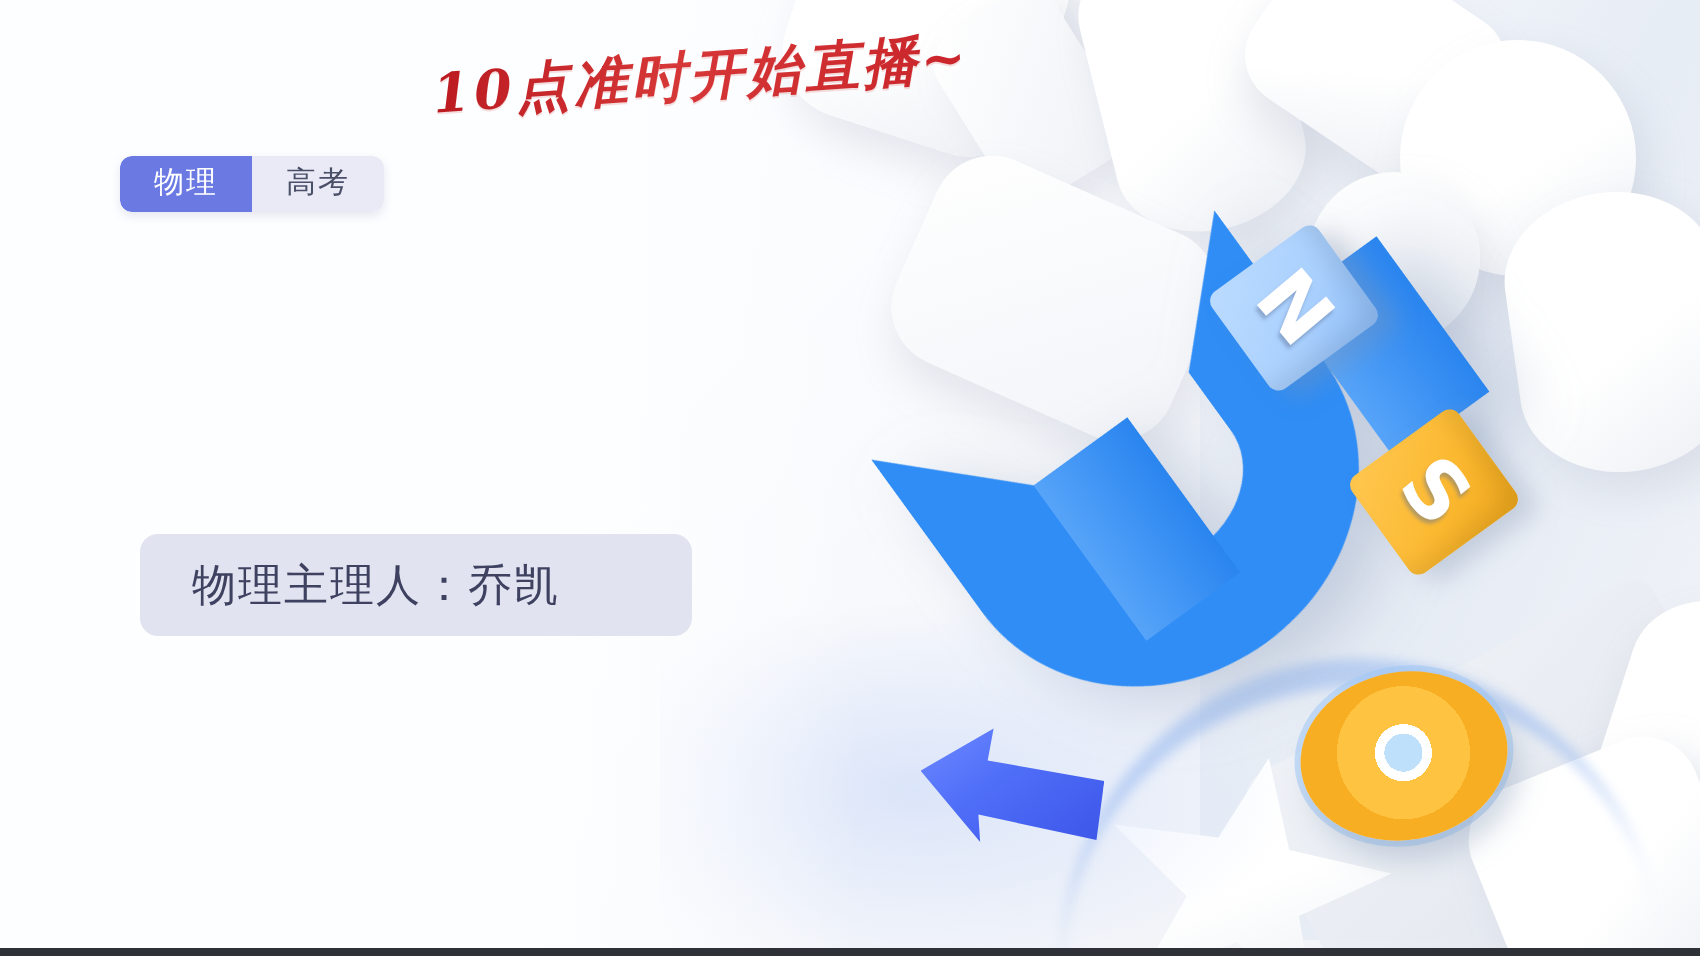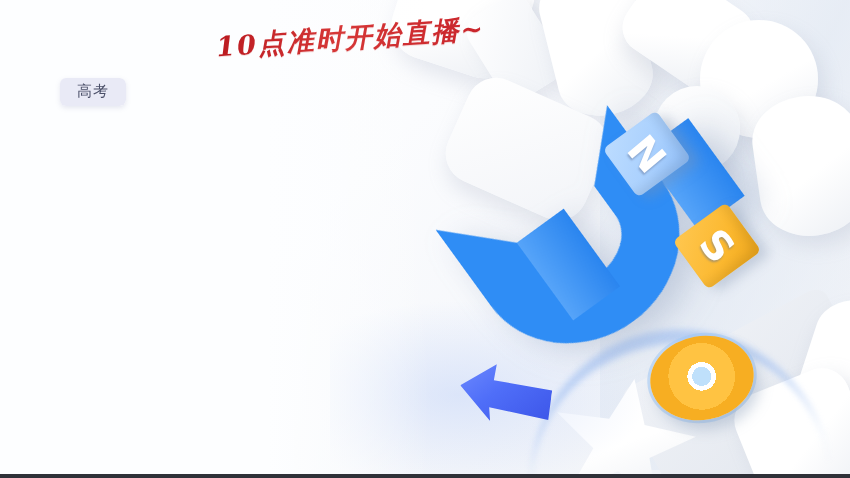--- a/index.html
+++ b/index.html
@@ -303,19 +303,23 @@
       <span>S</span>
     </div>
   </div>
 
   <div class="ring-magnet"></div>
   <div class="arrow"></div>
 
   <div class="handwrite">10点准时开始直播~</div>
 
   <div class="tag-row">
+    <div class="tag tag-primary">物理</div>
     <div class="tag tag-secondary">高考</div>
   </div>
 
 
+  <div class="teacher-box">
+    <div class="teacher-text">物理主理人：乔凯</div>
+  </div>
 
   <div class="bottom-edge"></div>
 </div>
 
 </body></html>

